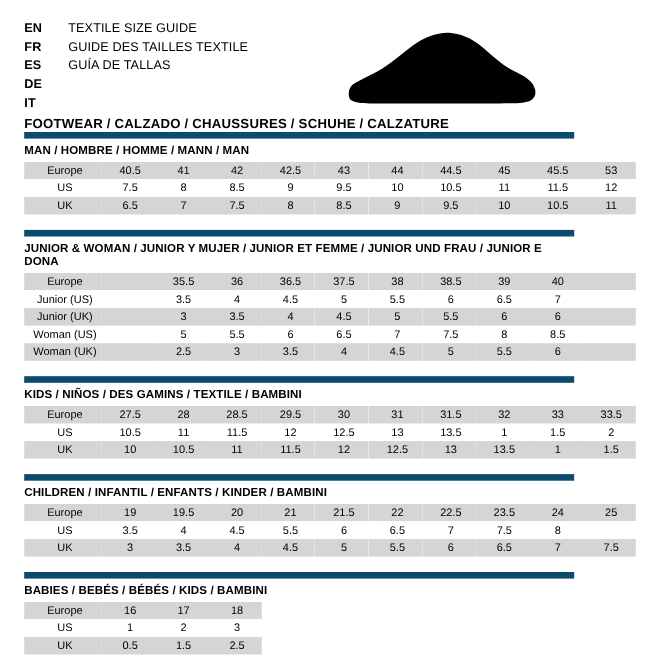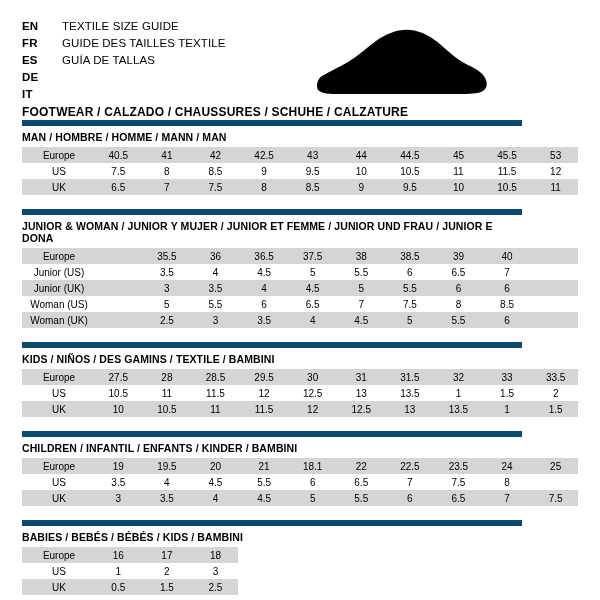--- a/index.html
+++ b/index.html
@@ -308,21 +308,21 @@
   <div class="section">
     <div class="section-title">CHILDREN / INFANTIL / ENFANTS / KINDER / BAMBINI</div>
     <table class="size">
       <tbody>
           <tr class="shaded">
         <td class="rowlabel">Europe</td>
         <td>19</td>
         <td>19.5</td>
         <td>20</td>
         <td>21</td>
-        <td>18.1</td>
+        <td>21.5</td>
         <td>22</td>
         <td>22.5</td>
         <td>23.5</td>
         <td>24</td>
         <td>25</td>
       </tr>
       <tr>
         <td class="rowlabel">US</td>
         <td>3.5</td>
         <td>4</td>

